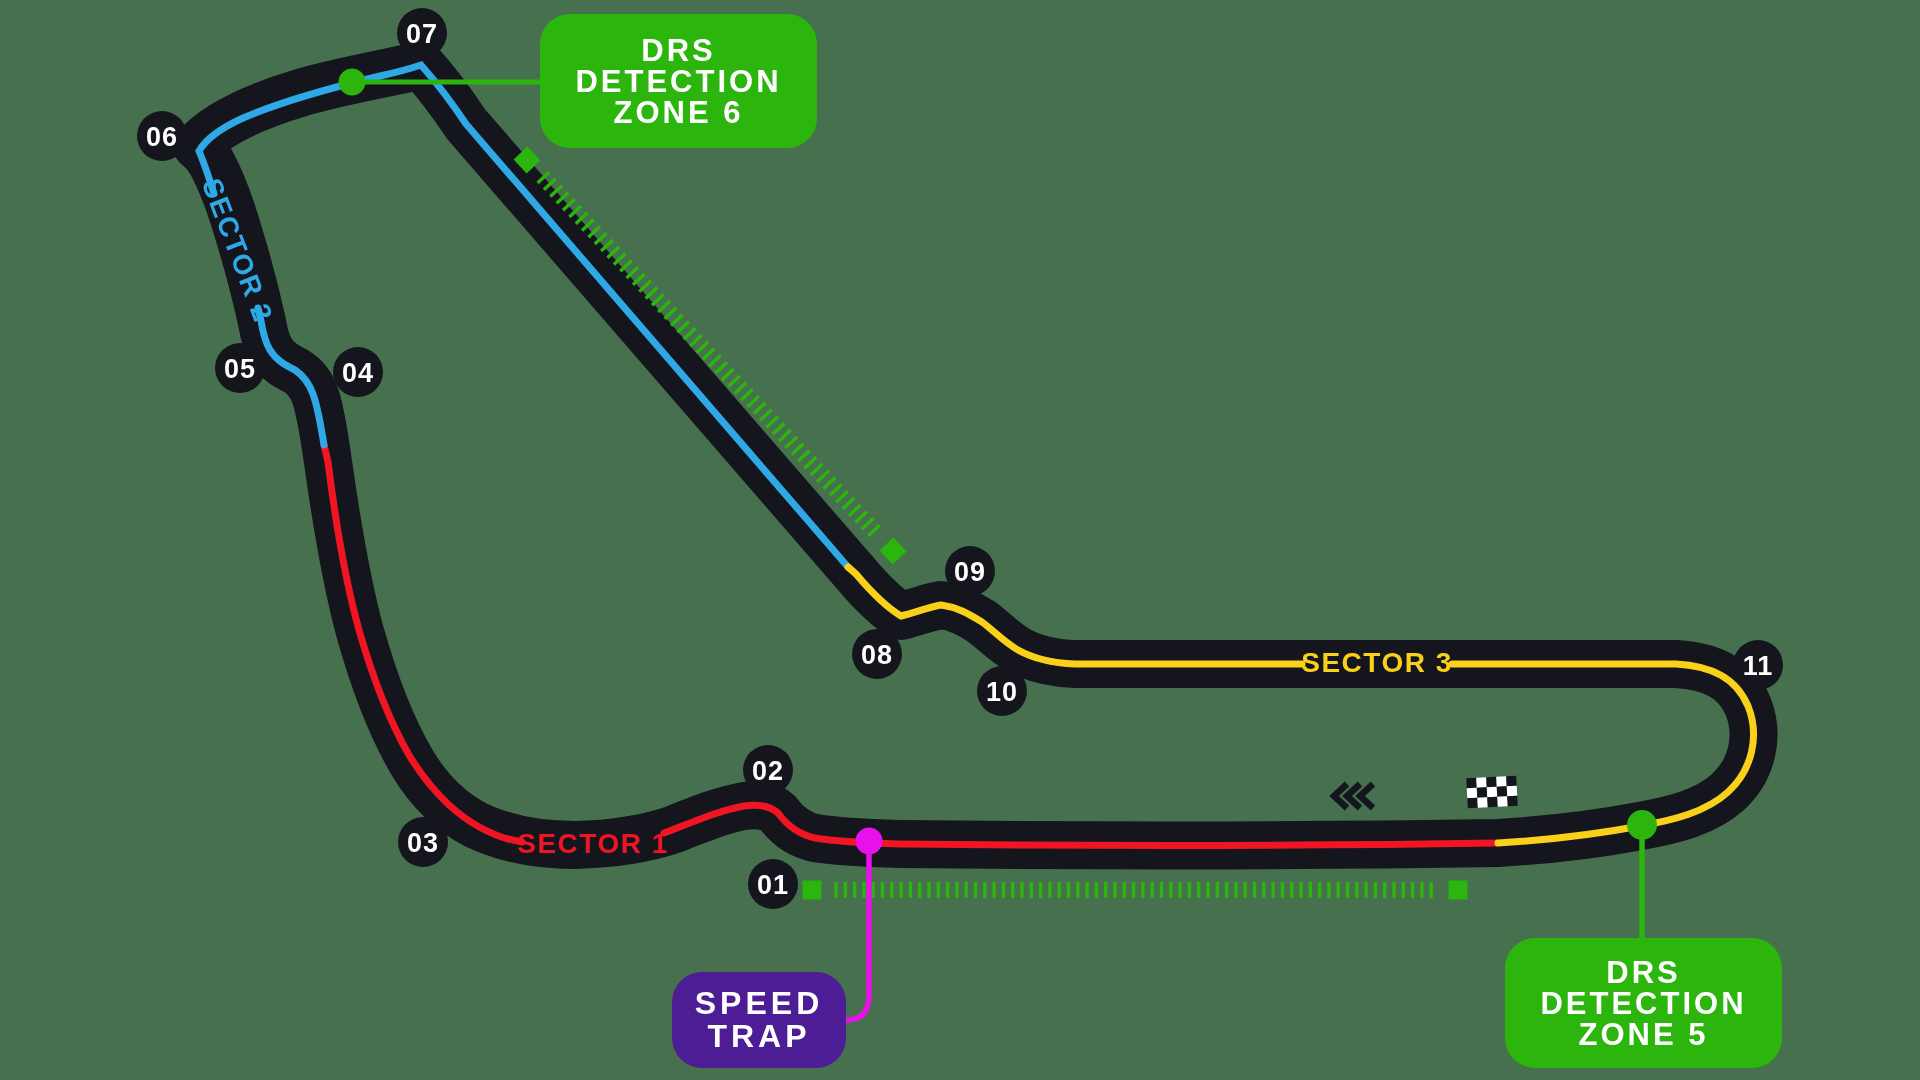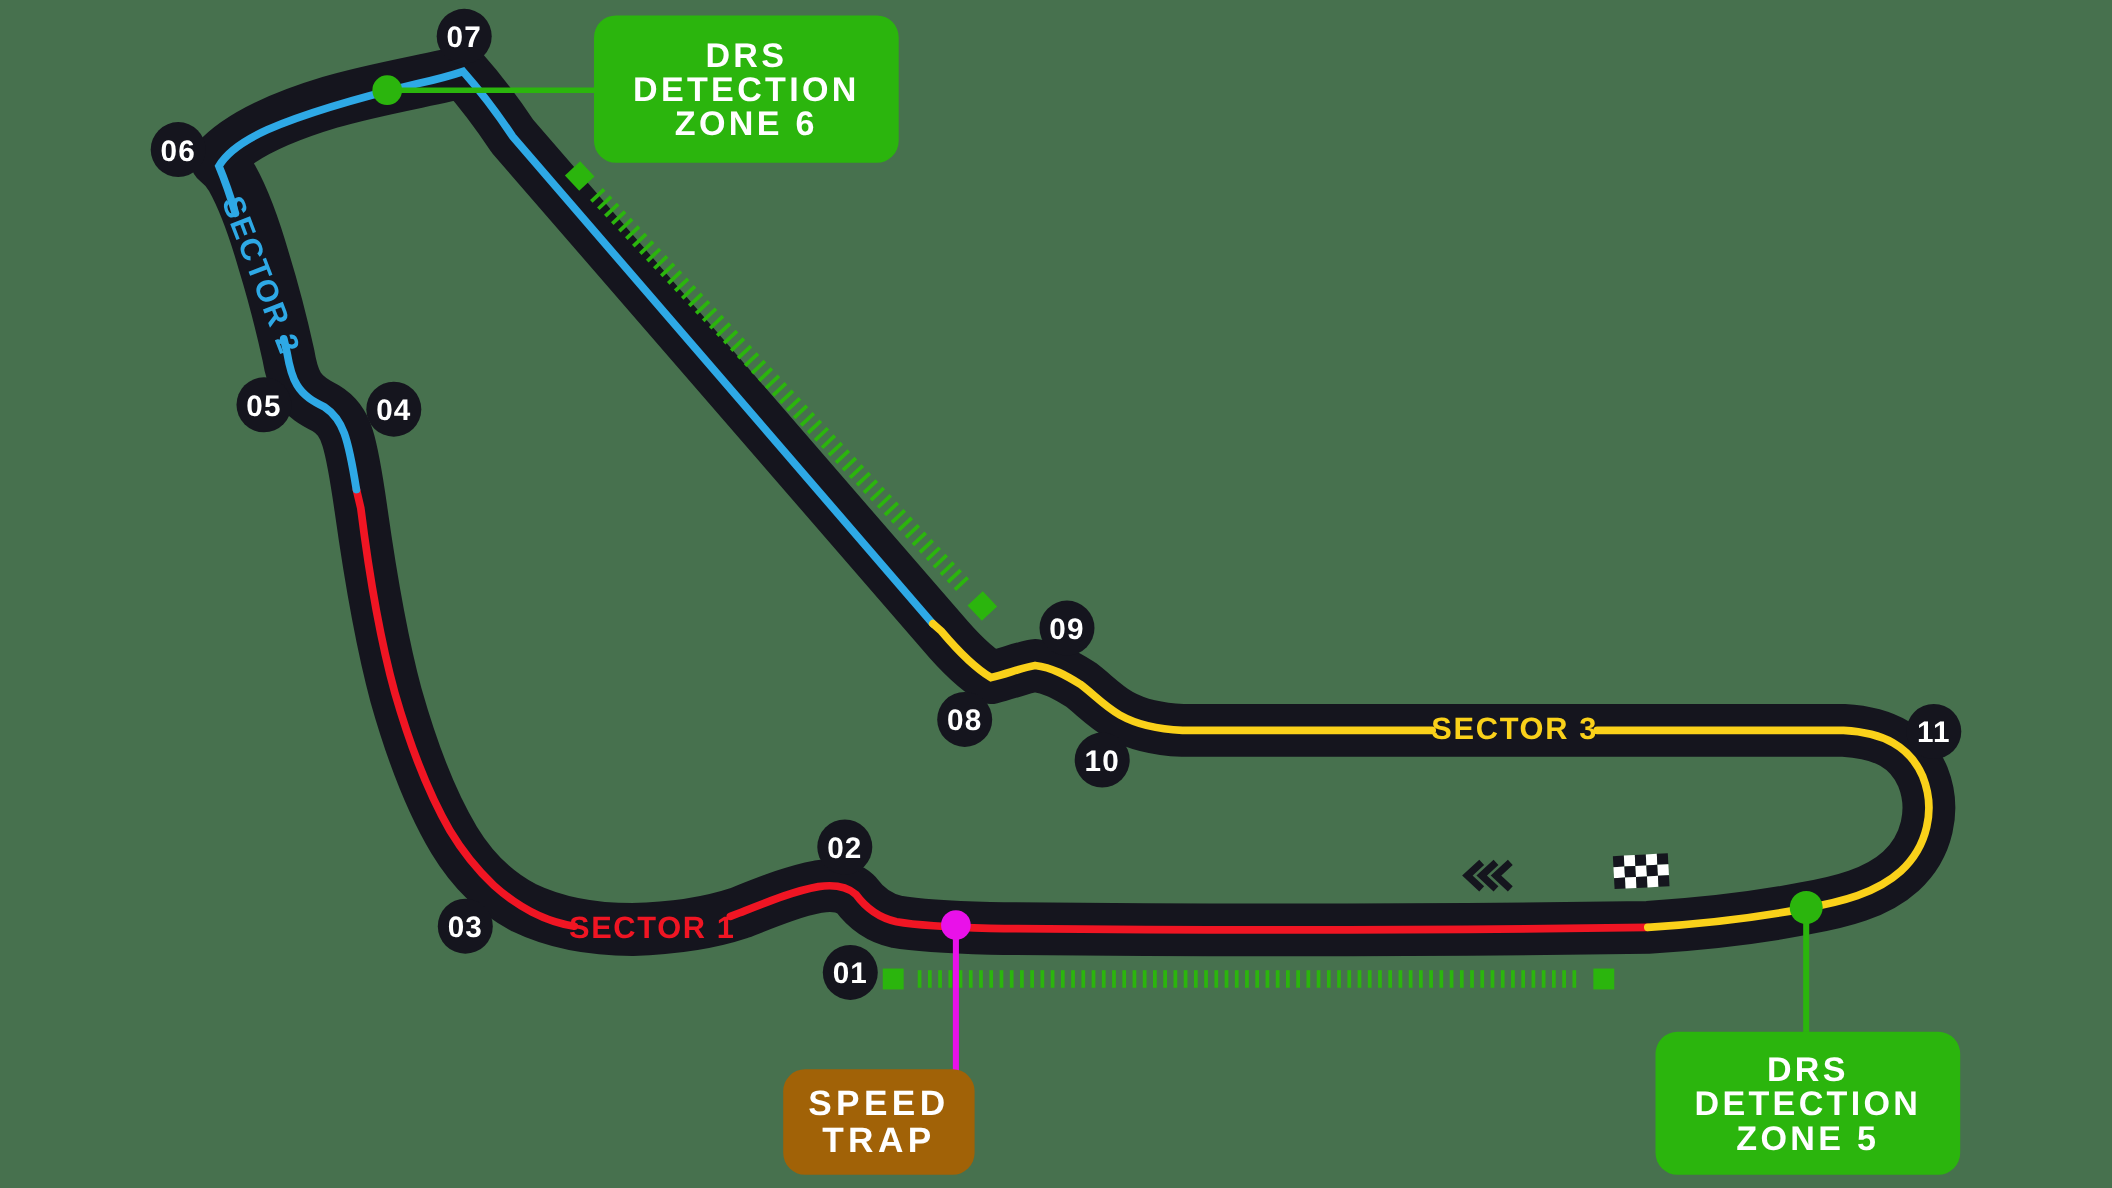--- a/index.html
+++ b/index.html
@@ -1,20 +1,20 @@
 <!DOCTYPE html>
 <html><head>
 <meta charset="utf-8">
 <style>
   html, body { margin: 0; padding: 0; }
   body { width: 1920px; height: 1080px; overflow: hidden; font-family: "Liberation Sans", sans-serif; }
   .stage { position: relative; width: 1920px; height: 1080px; }
   svg.track { position: absolute; left: 0; top: 0; }
   .bubble {
-    position: absolute; border-radius: 20px;
+    position: absolute; border-radius: 30px;
     display: flex; flex-direction: column; align-items: center; justify-content: center;
     color: #ffffff; font-weight: 700; text-align: center;
     font-family: "Liberation Sans", sans-serif;
   }
   .bubble.drs { font-size: 31px; line-height: 31px; letter-spacing: 3px; }
   .bubble.st  { font-size: 32px; line-height: 33px; letter-spacing: 4px; }
   .bubble span { display: block; }
   .corner-num  { font-family: "Liberation Sans", sans-serif; font-weight: 700; font-size: 27px; letter-spacing: 1px; }
   .sector-text { font-family: "Liberation Sans", sans-serif; font-weight: 700; font-size: 28px; letter-spacing: 1.5px; }
 </style>
@@ -279,18 +279,18 @@
     <span>DETECTION</span>
     <span>ZONE 6</span>
   </div>
 
   <div class="bubble drs" style="left: 1505px; top: 938px; width: 277px; height: 130px; background-color: rgb(43, 181, 13);">
     <span>DRS</span>
     <span>DETECTION</span>
     <span>ZONE 5</span>
   </div>
 
-  <div class="bubble st" style="left: 672px; top: 972px; width: 174px; height: 96px; background-color: #a16207; margin-left: 40px;">
+  <div class="bubble st" style="left: 672px; top: 972px; width: 174px; height: 96px; background-color: #4c1d95;">
     <span>SPEED</span>
     <span>TRAP</span>
   </div>
 
 </div>
 
 </body></html>

